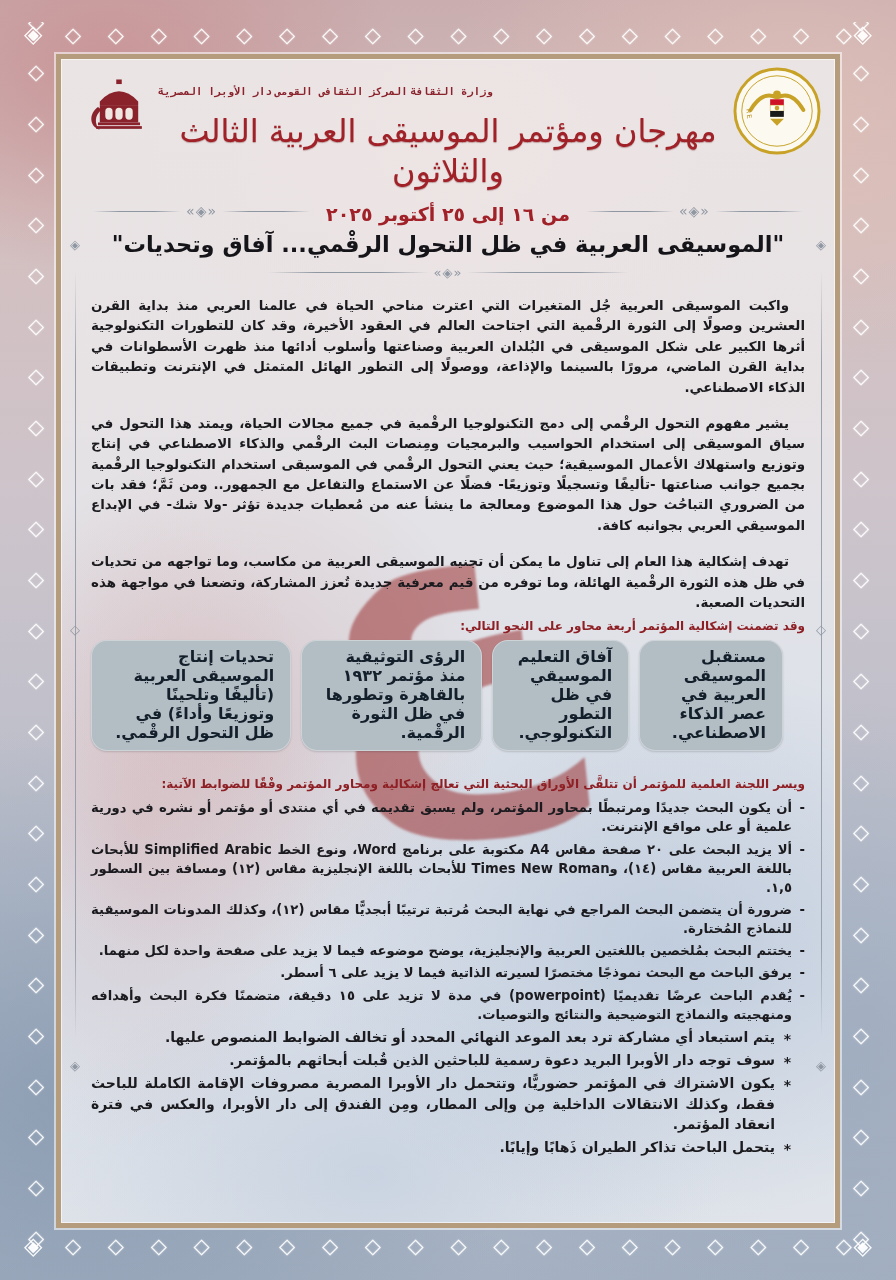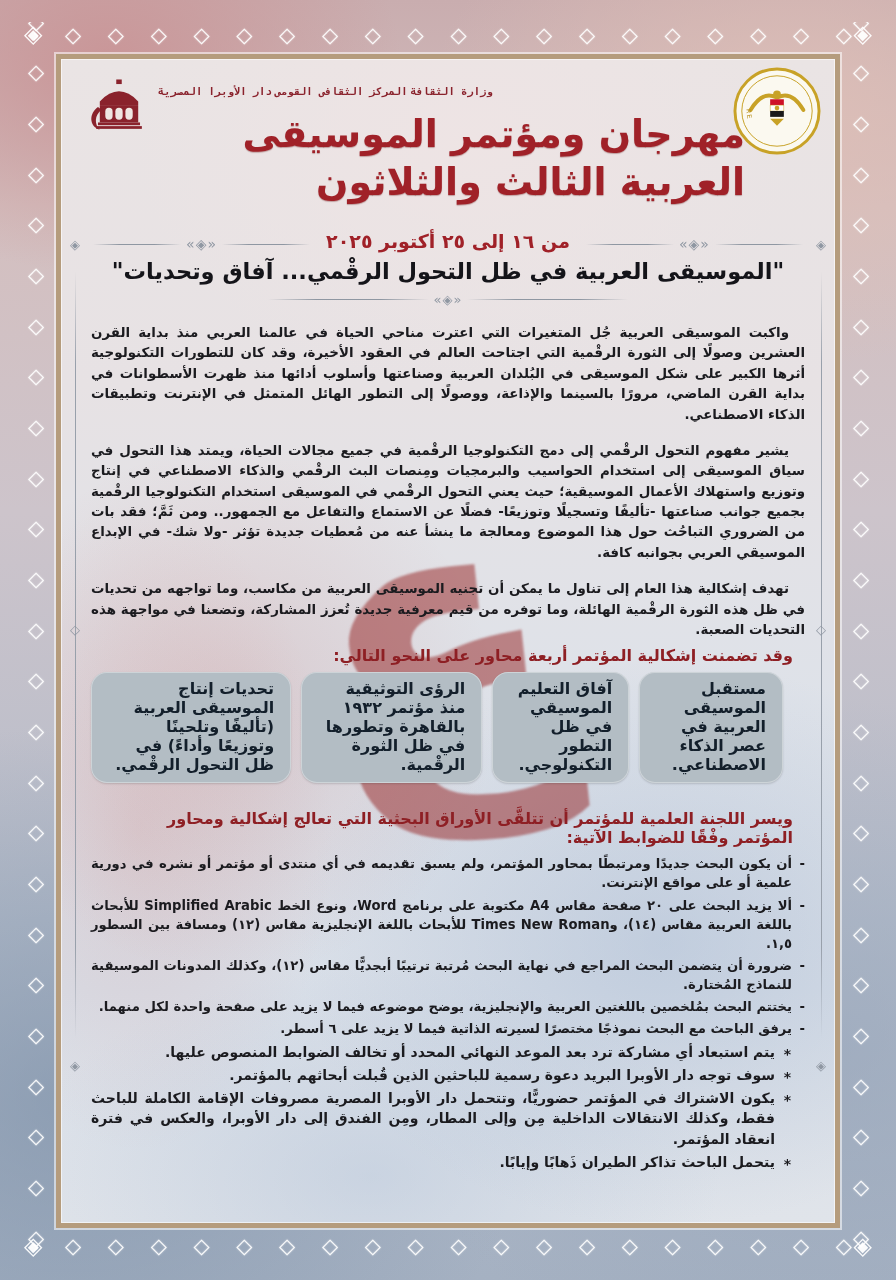--- a/index.html
+++ b/index.html
@@ -51,34 +51,34 @@
   .side-orn .g2{position:absolute;top:46%;left:0;right:0}
   .side-orn .g3{position:absolute;bottom:0;left:0;right:0}
   .side-orn .g1::after{content:"◈";} .side-orn .g2::after{content:"◇";} .side-orn .g3::after{content:"◈";}
   .so-left{left:6px}.so-right{right:6px}
   
   .opera-brand{position:absolute;top:16px;left:26px;display:flex;gap:7px;align-items:flex-start;direction:ltr;}
   .opera-lines{display:flex;flex-direction:row;gap:3px;margin-top:10px;
                color:#8a222c;font-size:10.5px;font-weight:bold;text-align:center;direction:rtl;font-family:Liberation Mono, monospace;}
   .ministry-emblem{position:absolute;top:8px;right:14px;}
   
-  .title{margin:44px 60px 0;font-size:38px;line-height:1.25;font-weight:bold;
+  .title{margin:44px 60px 0;text-align:center;font-size:32px;line-height:1.25;font-weight:normal;
          color:var(--title_red,#a02128);text-shadow:0 1px 1px rgba(90,0,0,.3);}
-  .date-row{display:flex;align-items:flex-end;margin:24px 2px 0;}
+  .date-row{display:flex;align-items:flex-start;margin:12px 2px 0;}
   .date{flex:0 0 auto;padding:0 16px;font-size:19px;font-weight:bold;color:var(--title_red,#a02128);}
   .flourish{display:flex;align-items:center;gap:5px;color:var(--ornament_gray,#8f97a2);font-size:14px;min-width:60px;}
   .flourish::before,.flourish::after{content:"";flex:1;height:1px;
          background:linear-gradient(90deg,transparent,var(--ornament_gray,#8f97a2) 30%,var(--ornament_gray,#8f97a2) 70%,transparent);}
   .flourish .fg::after{content:"«◈»";letter-spacing:1px;}
   .date-row .flourish{flex:1;}
   .theme{margin:6px 0 0;text-align:center;font-size:22.5px;font-weight:bold;color:#141419;}
   .divider{width:360px;margin:8px auto 6px;font-size:13px;}
   
   .para{margin:16px 0 5px;font-size:13.4px;line-height:1.52;font-weight:bold;text-align:justify;text-indent:16px;}
-  .heading-red{margin:6px 12px 7px;font-size:16px;font-weight:bold;color:var(--heading_maroon,#8e1f24);}
+  .heading-red{margin:6px 0 7px;font-size:12px;font-weight:bold;color:var(--heading_maroon,#8e1f24);}
   .axes{display:flex;gap:10px;padding-left:0;padding-right:22px;margin:4px 0 0;}
   .pill{width:fit-content;max-width:96%;background:var(--pill_gray,#b3bdc4);border-radius:16px;
         padding:7px 17px 9px;font-size:16px;font-weight:bold;color:var(--pill_ink,#131f2b);
         box-shadow:inset 0 0 0 1px rgba(255,255,255,.35), 0 1px 2px rgba(0,0,0,.15);}
   .g-heading{margin-top:26px;}
   .rules{margin-top:2px;}
   .rule{position:relative;padding-right:13px;margin-bottom:3px;font-size:13.2px;line-height:1.45;
         font-weight:bold;text-align:justify;}
   .rule::before{content:"-";position:absolute;right:0;top:0;}
   .notes{margin-top:2px;}
@@ -184,20 +184,21 @@
         <div class="pill">تحديات إنتاج الموسيقى العربية (تأليفًا وتلحينًا وتوزيعًا وأداءً) في ظل التحول الرقْمي.</div>
       </div>
 
       <div class="heading-red g-heading">ويسر اللجنة العلمية للمؤتمر أن تتلقَّى الأوراق البحثية التي تعالج إشكالية ومحاور المؤتمر وفْقًا للضوابط الآتية:</div>
       <div class="rules">
         <div class="rule">أن يكون البحث جديدًا ومرتبطًا بمحاور المؤتمر، ولم يسبق تقديمه في أي منتدى أو مؤتمر أو نشره في دورية علمية أو على مواقع الإنترنت.</div>
         <div class="rule">ألا يزيد البحث على ٢٠ صفحة مقاس A4 مكتوبة على برنامج Word، ونوع الخط Simplified Arabic للأبحاث باللغة العربية مقاس (١٤)، وTimes New Roman للأبحاث باللغة الإنجليزية مقاس (١٢) ومسافة بين السطور ١,٥.</div>
         <div class="rule">ضرورة أن يتضمن البحث المراجع في نهاية البحث مُرتبة ترتيبًا أبجديًّا مقاس (١٢)، وكذلك المدونات الموسيقية للنماذج المُختارة.</div>
         <div class="rule">يختتم البحث بمُلخصين باللغتين العربية والإنجليزية، يوضح موضوعه فيما لا يزيد على صفحة واحدة لكل منهما.</div>
         <div class="rule">يرفق الباحث مع البحث نموذجًا مختصرًا لسيرته الذاتية فيما لا يزيد على ٦ أسطر.</div>
+        <div class="rule">يُقدم الباحث عرضًا تقديميًا (powerpoint) في مدة لا تزيد على ١٥ دقيقة، متضمنًا فكرة البحث وأهدافه ومنهجيته والنماذج التوضيحية والنتائج والتوصيات.</div>
       </div>
       <div class="notes">
         <div class="note">يتم استبعاد أي مشاركة ترد بعد الموعد النهائي المحدد أو تخالف الضوابط المنصوص عليها.</div>
         <div class="note">سوف توجه دار الأوبرا البريد دعوة رسمية للباحثين الذين قُبلت أبحاثهم بالمؤتمر.</div>
         <div class="note">يكون الاشتراك في المؤتمر حضوريًّا، وتتحمل دار الأوبرا المصرية مصروفات الإقامة الكاملة للباحث فقط، وكذلك الانتقالات الداخلية مِن وإلى المطار، ومِن الفندق إلى دار الأوبرا، والعكس في فترة انعقاد المؤتمر.</div>
         <div class="note">يتحمل الباحث تذاكر الطيران ذَهابًا وإيابًا.</div>
       </div>
 
     </div>
   </div>

